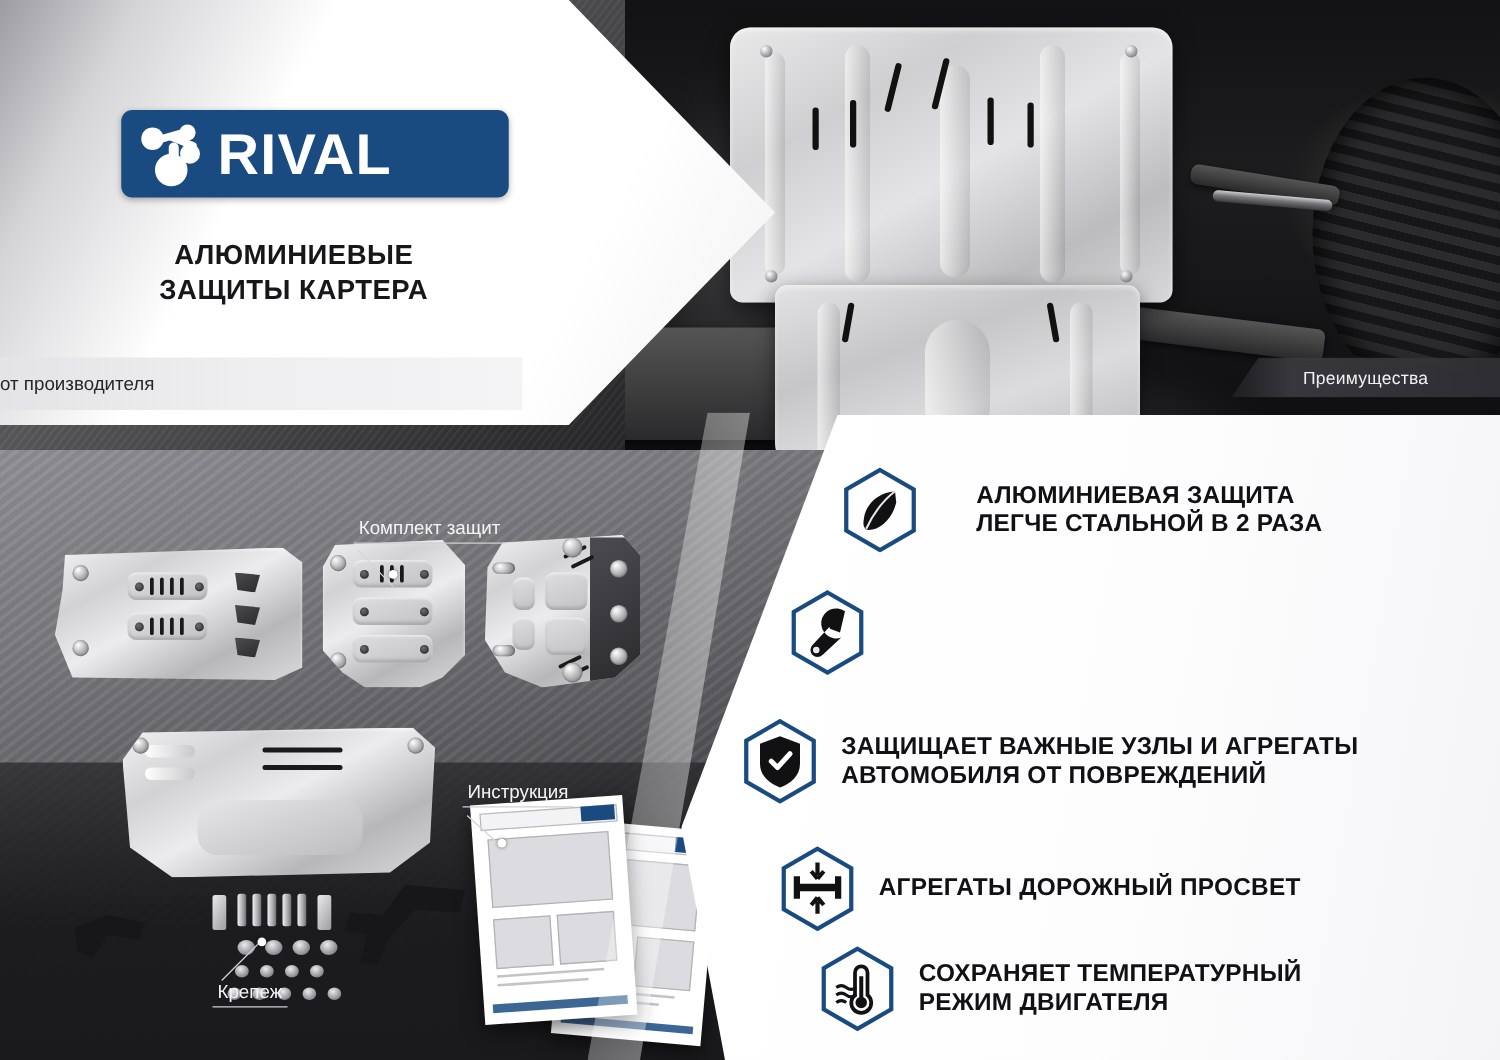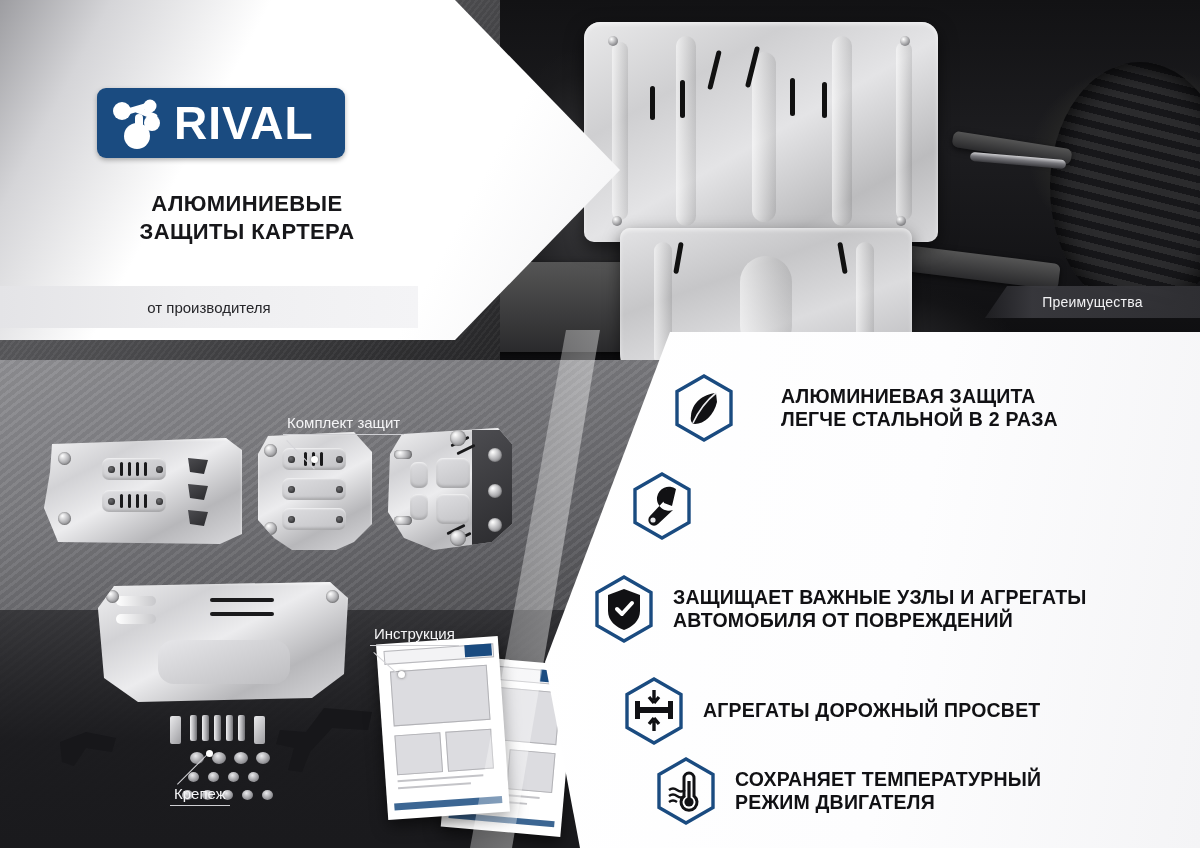--- a/index.html
+++ b/index.html
@@ -65,41 +65,41 @@
 
   
   .header-card{
     position:absolute;left:0;top:0;width:620px;height:340px;
     background:linear-gradient(118deg,#9d9da1 0%,#d5d5d8 14%,#ffffff 34%,#ffffff 72%,#f0f0f2 100%);
     clip-path:polygon(0 0, 455px 0, 620px 170px, 455px 340px, 0 340px);
   }
   .header-inner{position:absolute;left:0;top:0;width:470px;height:340px;}
 
   .logo-badge{
-    position:absolute;left:97px;top:88px;width:248px;height:70px;
+    position:absolute;left:97px;top:88px;width:310px;height:70px;
     background:#1a4b80;border-radius:9px;
     box-shadow:0 2px 5px rgba(0,0,0,.30);
     display:flex;align-items:center;
   }
   .logo-mark{position:relative;width:64px;height:58px;margin-left:11px;flex:0 0 auto;}
   .logo-word{
     color:#fff;font-weight:bold;font-size:46px;letter-spacing:1px;
     font-family:"Liberation Sans",sans-serif;line-height:1;
     margin-left:2px;-webkit-text-stroke:0;
   }
 
   .head-title{
     position:absolute;left:0;top:190px;width:470px;text-align:center;
     color:#17171a;font-weight:bold;font-size:22px;line-height:1.28;
     letter-spacing:.4px;
   }
   .sub-strip{
     position:absolute;left:0;top:286px;width:418px;height:42px;
     background:linear-gradient(90deg,#e4e4e7 0%,#eeeef0 45%,#f4f4f6 100%);
-    display:flex;align-items:center;justify-content:center;
+    display:flex;align-items:center;justify-content:flex-start;
   }
   .sub-strip span{color:#26262a;font-size:15px;}
 
   
   .adv-tab{
     position:absolute;left:985px;top:286px;width:215px;height:32px;
     background:linear-gradient(90deg,rgba(40,40,44,.55) 0%,rgba(58,58,63,.92) 22%,rgba(48,48,52,.95) 100%);
     clip-path:polygon(22px 0,100% 0,100% 100%,0 100%);
     display:flex;align-items:center;justify-content:center;
   }
@@ -244,21 +244,21 @@
               <circle cx="14" cy="17" r="9"></circle>
               <circle cx="42" cy="12" r="6.5"></circle>
               <circle cx="44" cy="29" r="8"></circle>
               <circle cx="29" cy="42" r="13"></circle>
             </g>
           </svg>
         </div>
         <div class="logo-word">RIVAL</div>
       </div>
 
-      <div class="head-title" style="white-space:pre-line;padding-left:12px;">АЛЮМИНИЕВЫЕ
+      <div class="head-title" style="white-space:pre-line;">АЛЮМИНИЕВЫЕ
 ЗАЩИТЫ КАРТЕРА</div>
 
       <div class="sub-strip">
         <span>от производителя</span>
       </div>
     </div>
   </div>
 
   <div class="photo-bottom">
     <div class="pb-sheen"></div>

